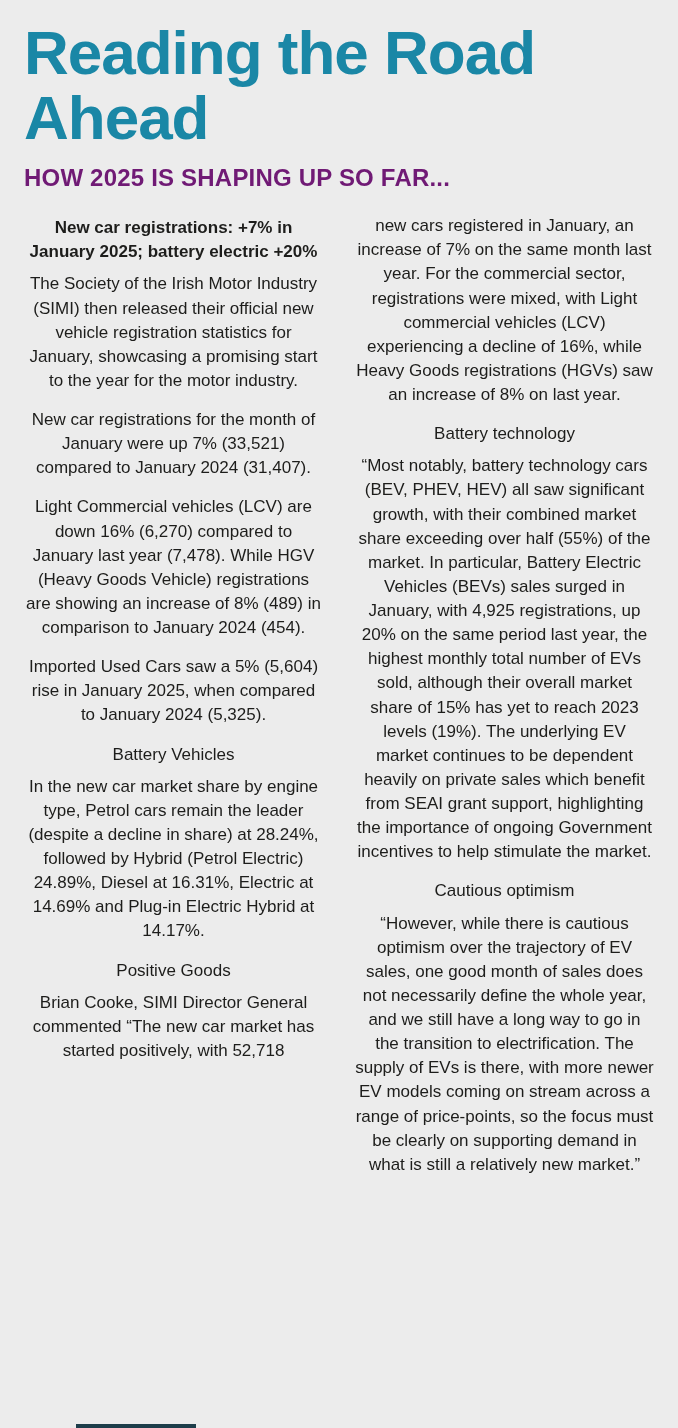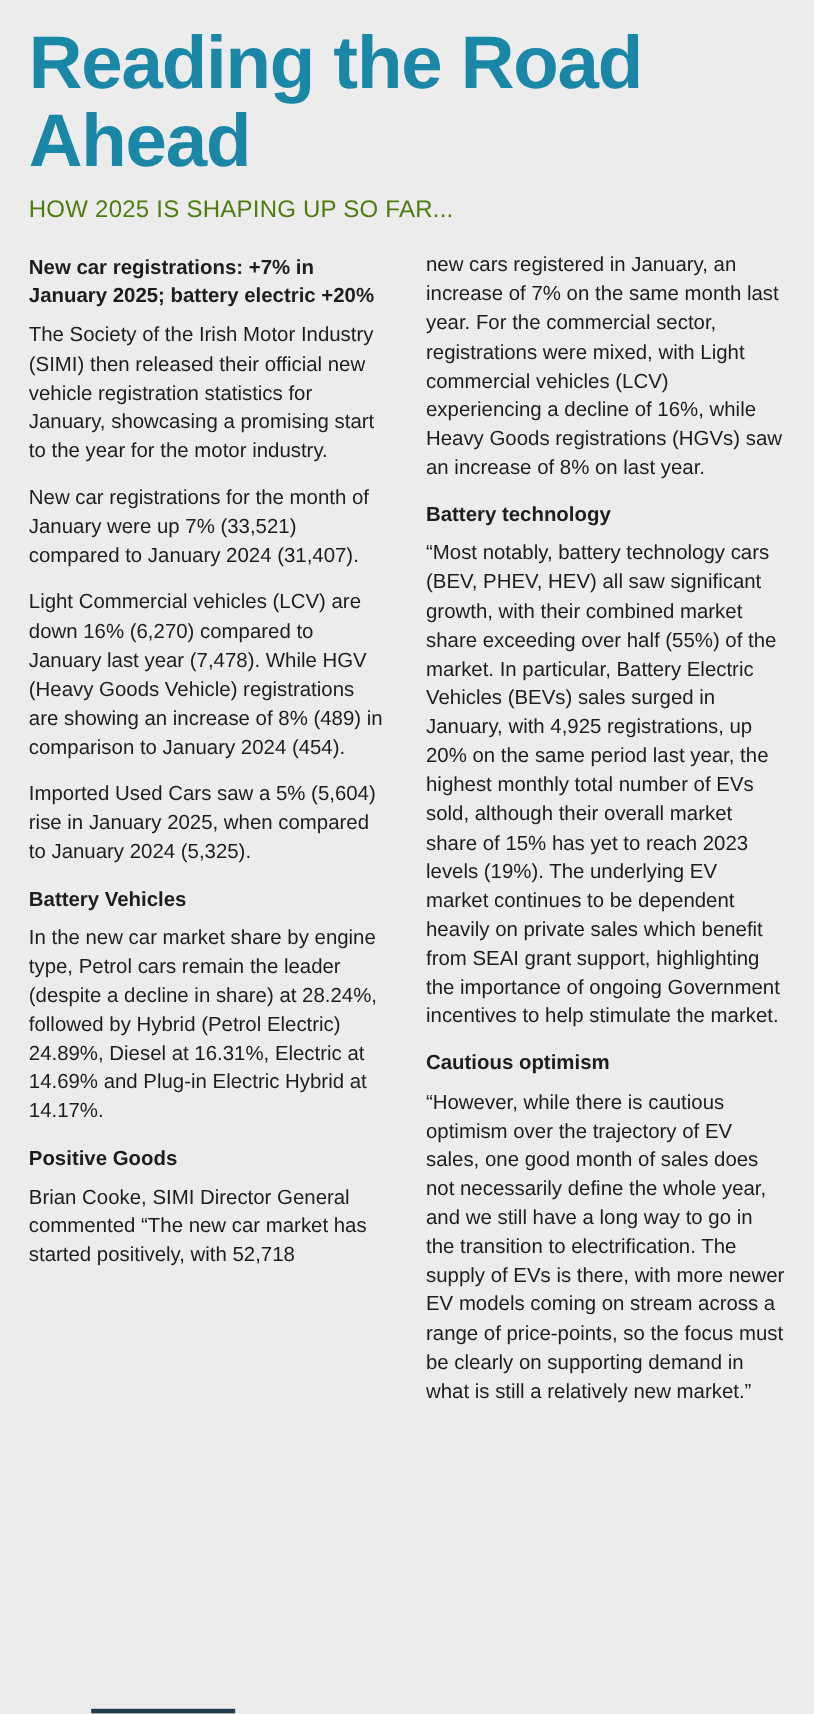--- a/index.html
+++ b/index.html
@@ -15,33 +15,33 @@
   h1.title{
     margin:0 0 14px 0;
     font-size:62px;
     line-height:1.05;
     font-weight:800;
     letter-spacing:-1px;
     color:#1a87a6;
   }
   h2.subtitle{
     margin:0 0 22px 0;
-    font-size:20px;
-    font-weight:400;
+    font-size:24px;
+    font-weight:700;
     letter-spacing:0.2px;
-    color:#4d7c0f;
+    color:#701a75;
   }
   .cols{
     display:flex;
     gap:32px;
     align-items:flex-start;
   }
-  .col{width:299px;font-size:17px;line-height:1.42;}
+  .col{width:299px;font-size:17px;line-height:1.42;text-align:center;}
   .blk{margin:0 0 15px 0;}
-  .blk-h{margin:2px 0 8px 0;font-weight:700;}
+  .blk-h{margin:2px 0 8px 0;font-weight:400;}
   .blk-lead{font-weight:800;}
   .bottom-bar{
     position:absolute;
     left:76px;bottom:0;
     width:120px;height:4px;
     background:#1d3d4a;
   }
 </style>
 </head>
 <body>

